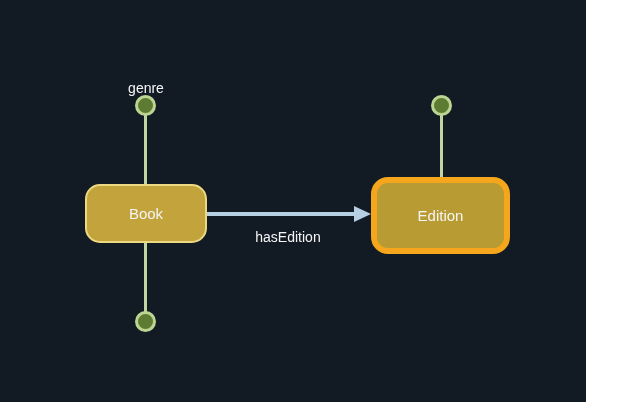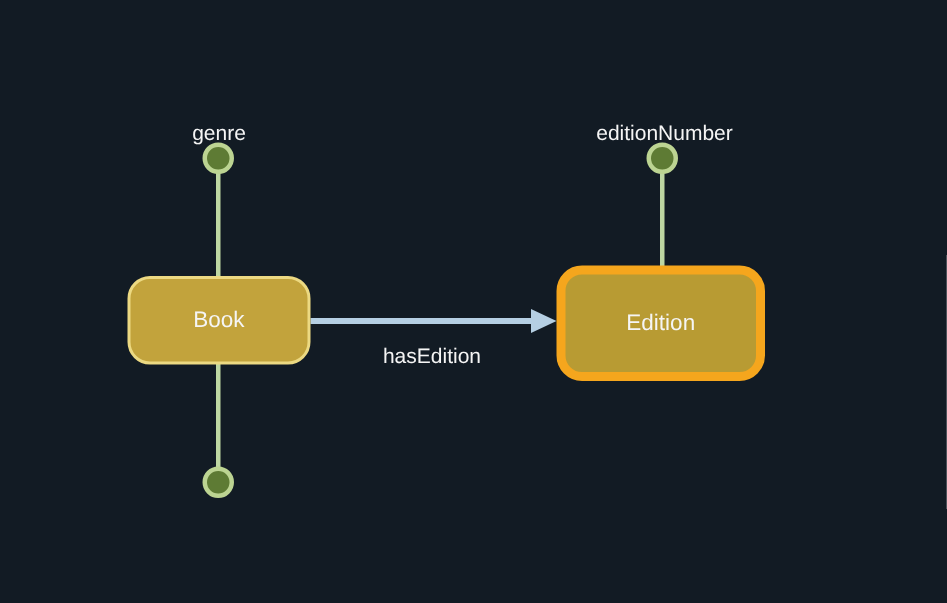--- a/index.html
+++ b/index.html
@@ -2,21 +2,21 @@
 <html><head>
 <meta charset="utf-8">
 <style>
   html, body {
     margin: 0;
     padding: 0;
     font-family: "Liberation Sans", sans-serif;
   }
   .canvas {
     position: relative;
-    width: 631px;
+    width: 586px;
     height: 402px;
     background: #121b24;
     overflow: hidden;
   }
 
   
   .attr-line {
     position: absolute;
     width: 3px;
     background: #bed7a2;
@@ -104,21 +104,20 @@
 <div class="canvas">
 
   <div class="attr-line pos-genre-line"></div>
   <div class="float-label pos-genre-label">genre</div>
   <div class="attr-circle pos-genre-circle"></div>
 
   <div class="attr-line pos-title-line"></div>
   <div class="attr-circle pos-title-circle"></div>
 
   <div class="attr-line pos-editionnumber-line"></div>
-  <div class="float-label pos-editionnumber-label">editionNumber</div>
   <div class="attr-circle pos-editionnumber-circle"></div>
 
   <div class="edge-line"></div>
   <div class="edge-arrowhead"></div>
   <div class="float-label pos-edge-label">hasEdition</div>
 
   <div class="class-node pos-book">
     <span>Book</span>
   </div>
 

